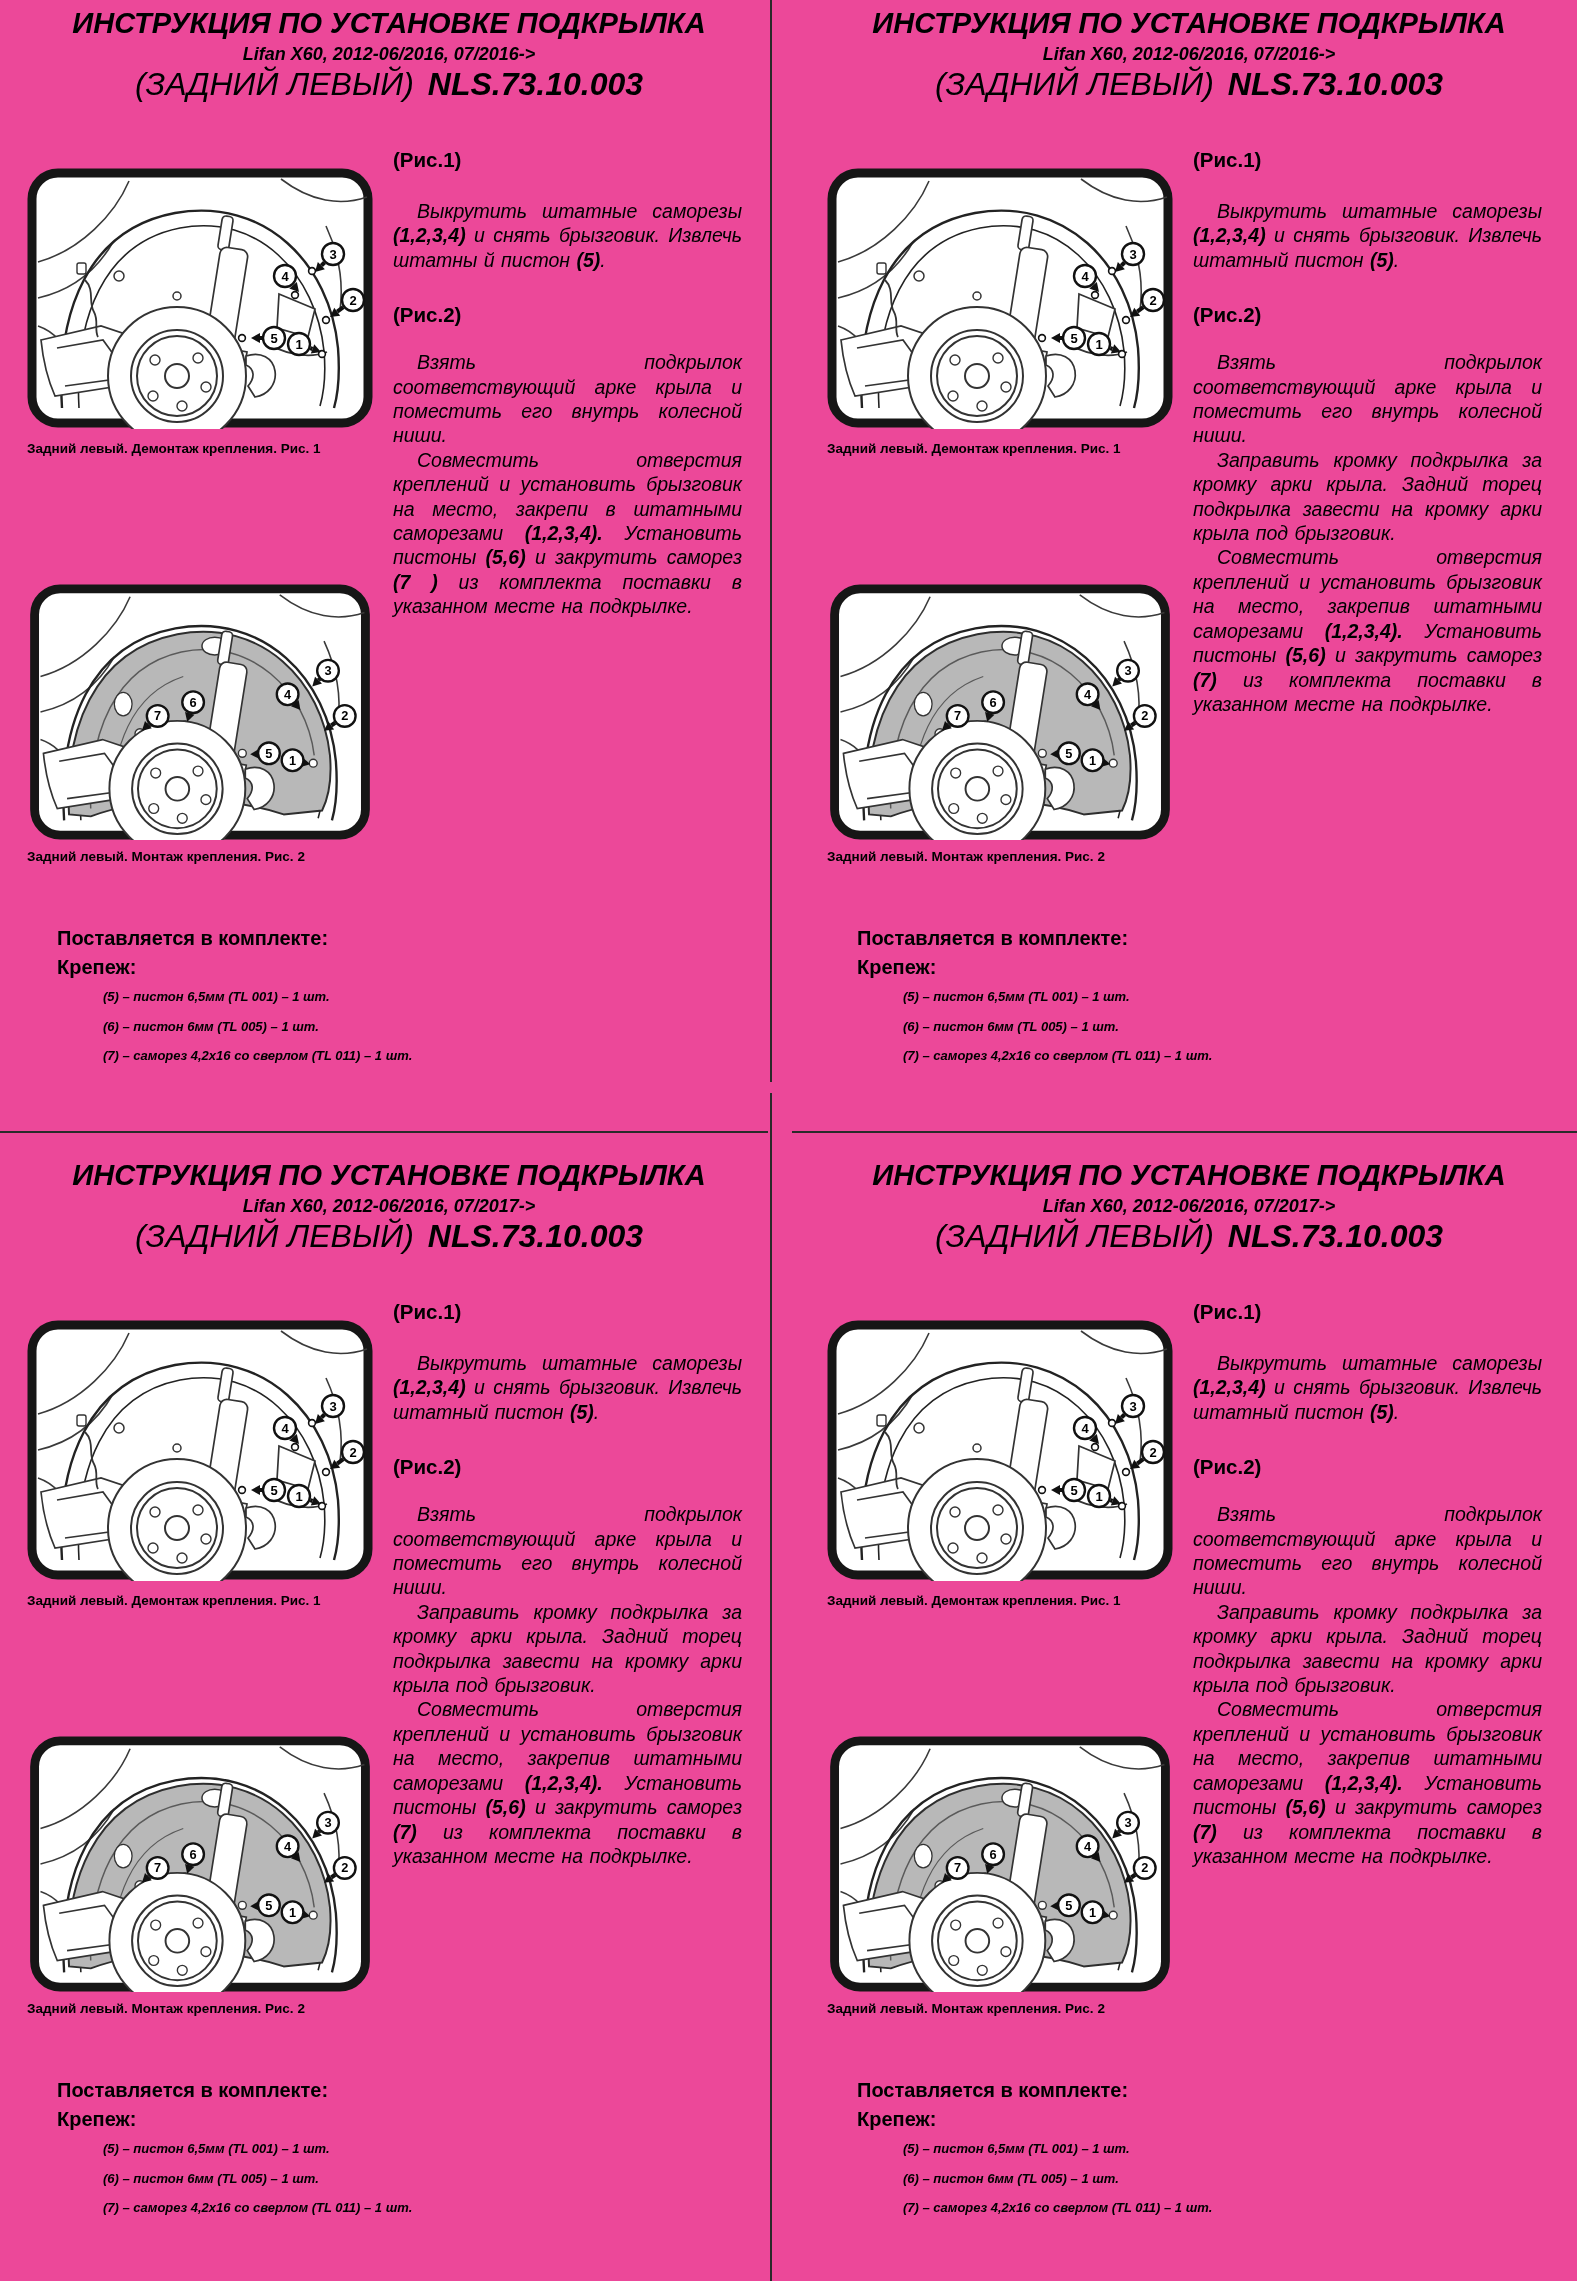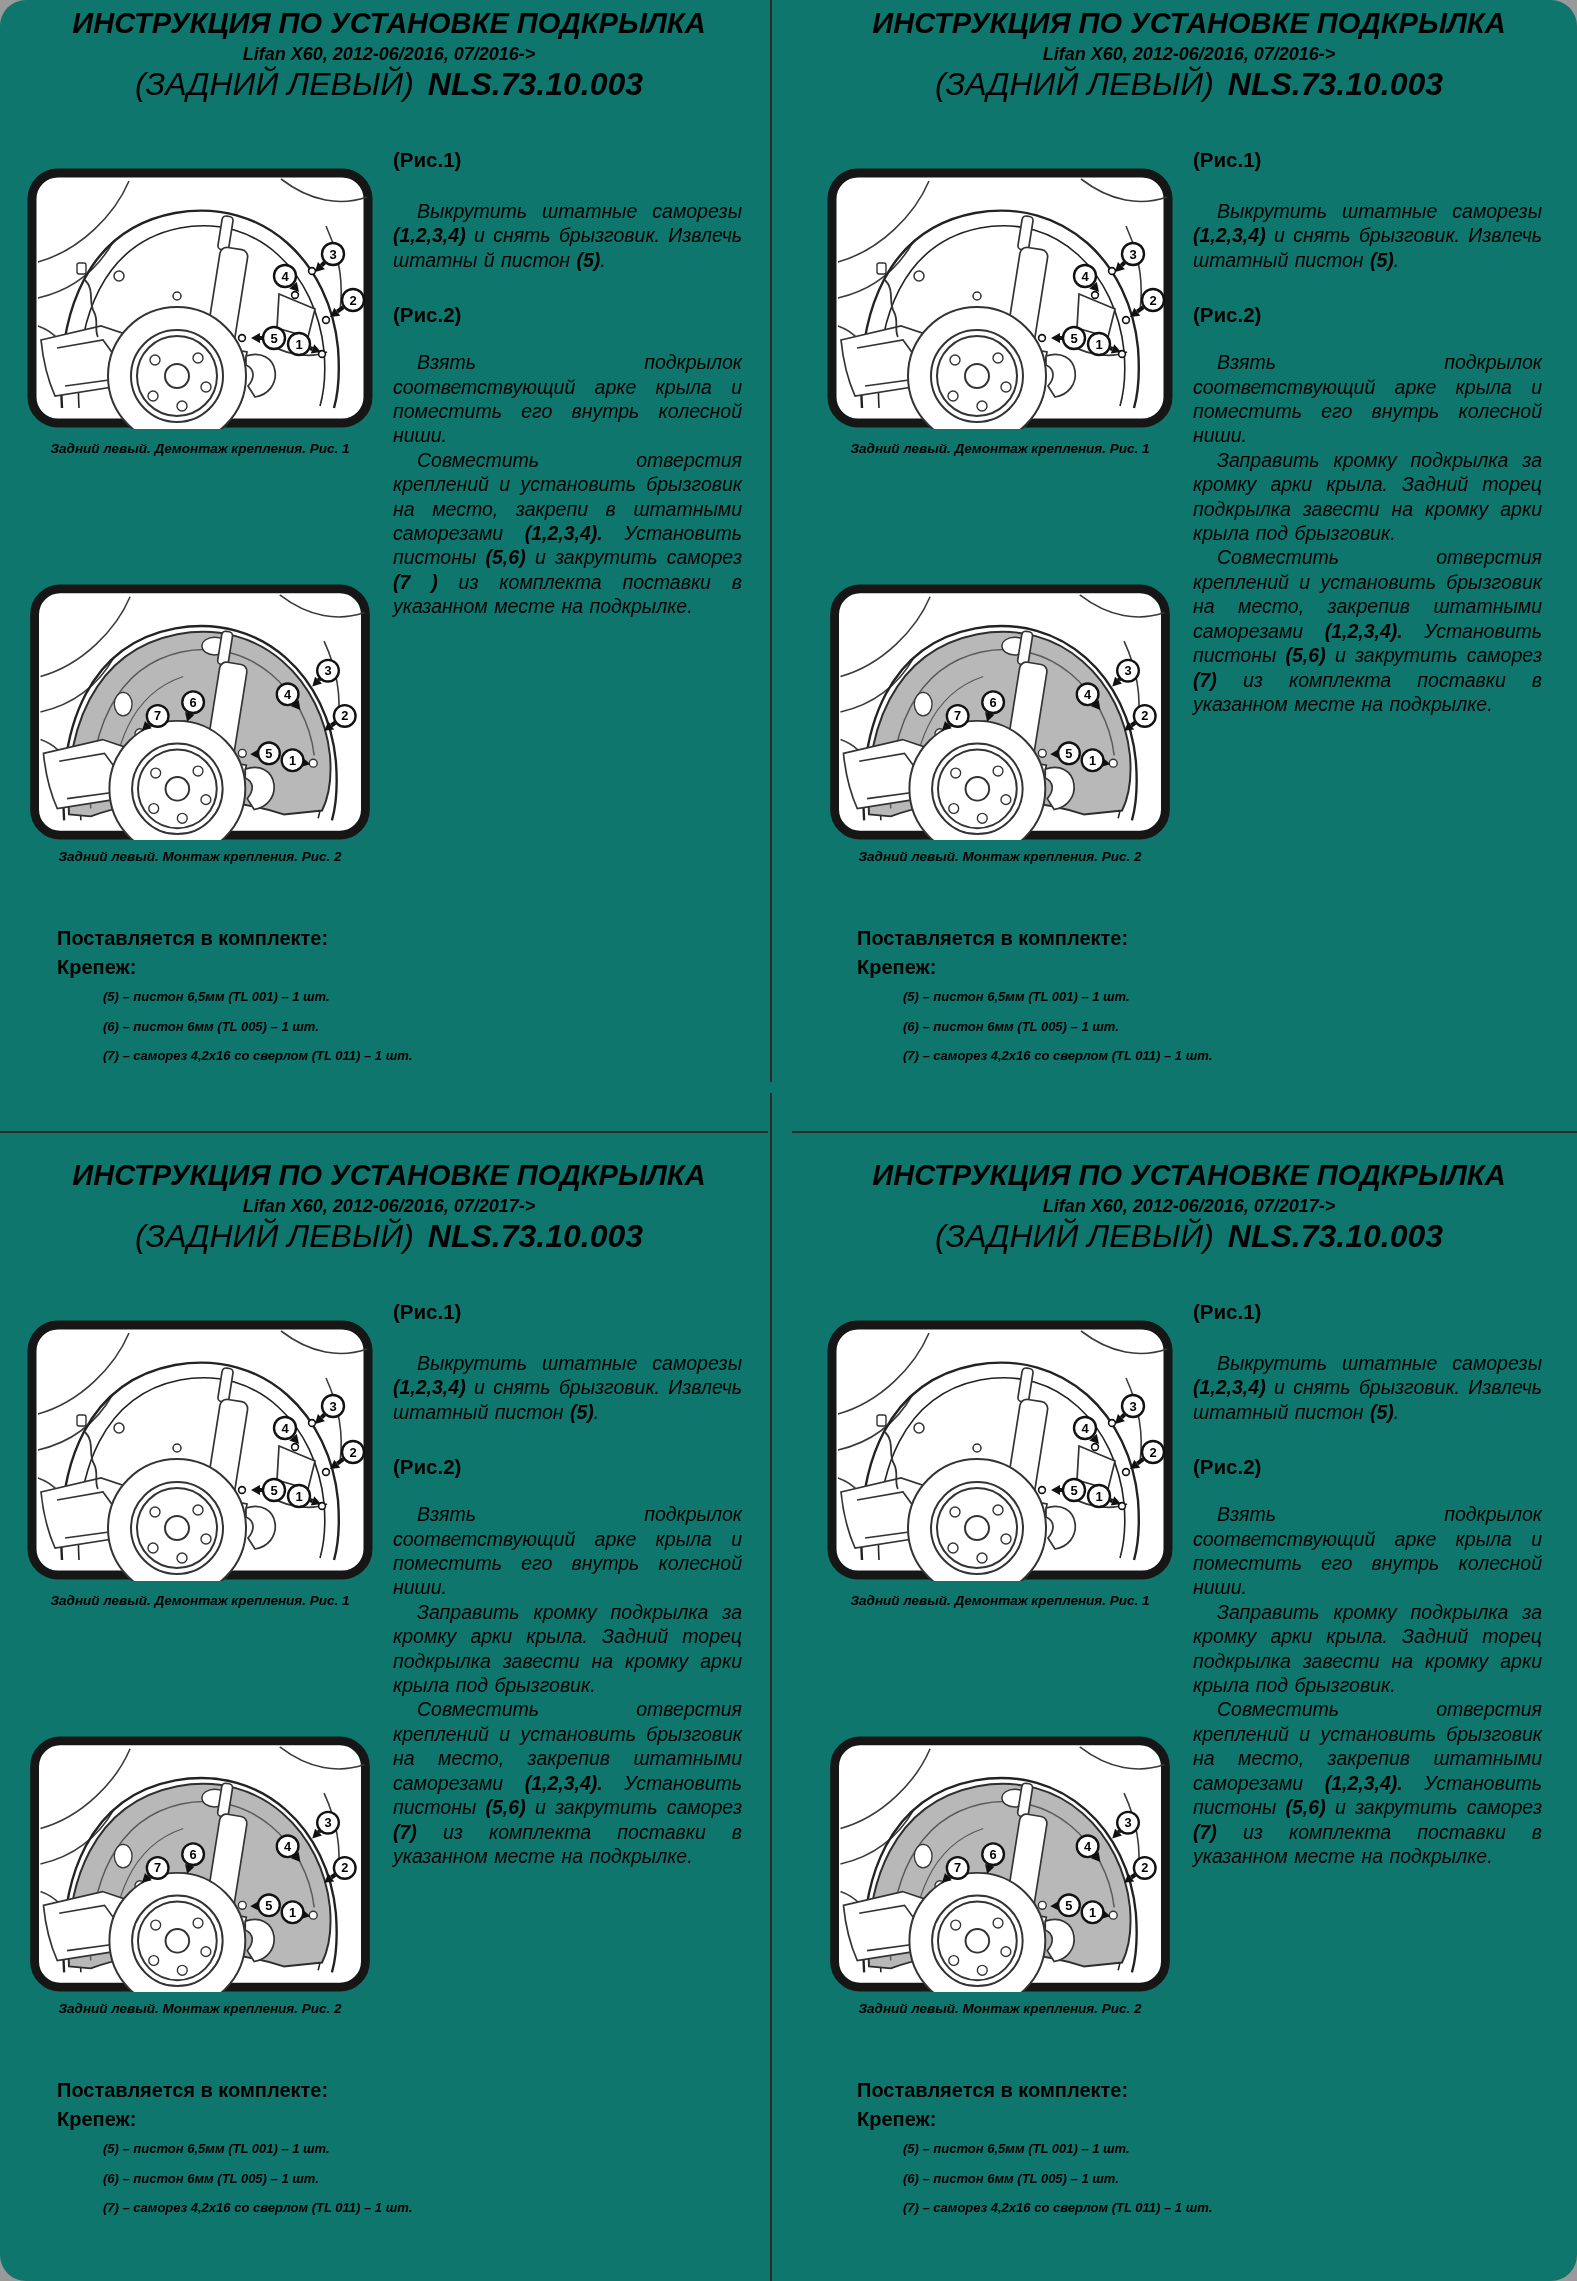--- a/index.html
+++ b/index.html
@@ -1,42 +1,41 @@
 <!DOCTYPE html>
 <html><head>
 <meta charset="utf-8">
 <style>
   html,body{margin:0;padding:0;background:#9a9a9a;}
   .sheet{
-    position:relative;width:1577px;height:2281px;background:#0f766e;
+    position:relative;width:1577px;height:2281px;background:#ec4899;
     font-family:"Liberation Sans",sans-serif;color:#000;overflow:hidden;
     margin:0 auto;
-    border-radius:26px;
   }
   .quadrant{position:absolute;width:778px;height:1130px;}
   .q0{left:0;top:0;}
   .q1{left:800px;top:0;}
   .q2{left:0;top:1152px;}
   .q3{left:800px;top:1152px;}
 
   .q-header{position:absolute;top:8px;left:0;width:100%;text-align:center;
             font-style:italic;font-weight:bold;}
   .h1{font-size:29px;line-height:31px;white-space:nowrap;}
   .h2{font-size:18px;line-height:30px;}
   .h3{font-size:32px;line-height:30px;}
   .h3 .side{font-weight:normal;}
   .h3 .code{margin-left:14px;}
 
   .fig{position:absolute;left:27px;width:346px;}
   .figA{top:167px;height:262px;}
   .figB{top:584px;height:256px;}
   .fig svg{display:block;width:100%;height:100%;}
 
-  .caption{position:absolute;left:27px;width:346px;text-align:center;
-           font-size:13.5px;font-weight:bold;font-style:italic;}
+  .caption{position:absolute;left:27px;width:346px;text-align:left;
+           font-size:13.5px;font-weight:bold;}
   .capA{top:441px;}
   .capB{top:849px;}
 
   .textcol{position:absolute;left:393px;top:147px;width:349px;font-style:italic;}
   .ryslabel{font-style:normal;font-weight:bold;font-size:20.5px;line-height:26px;
             margin:0 0 26px 0;}
   .ryslabel.rys2{margin-bottom:22px;}
   .para{margin:0;font-size:19.5px;line-height:24.4px;text-align:justify;
         text-indent:24px;word-spacing:1px;}
   .para.p1{margin-bottom:30px;font-style:italic;}

